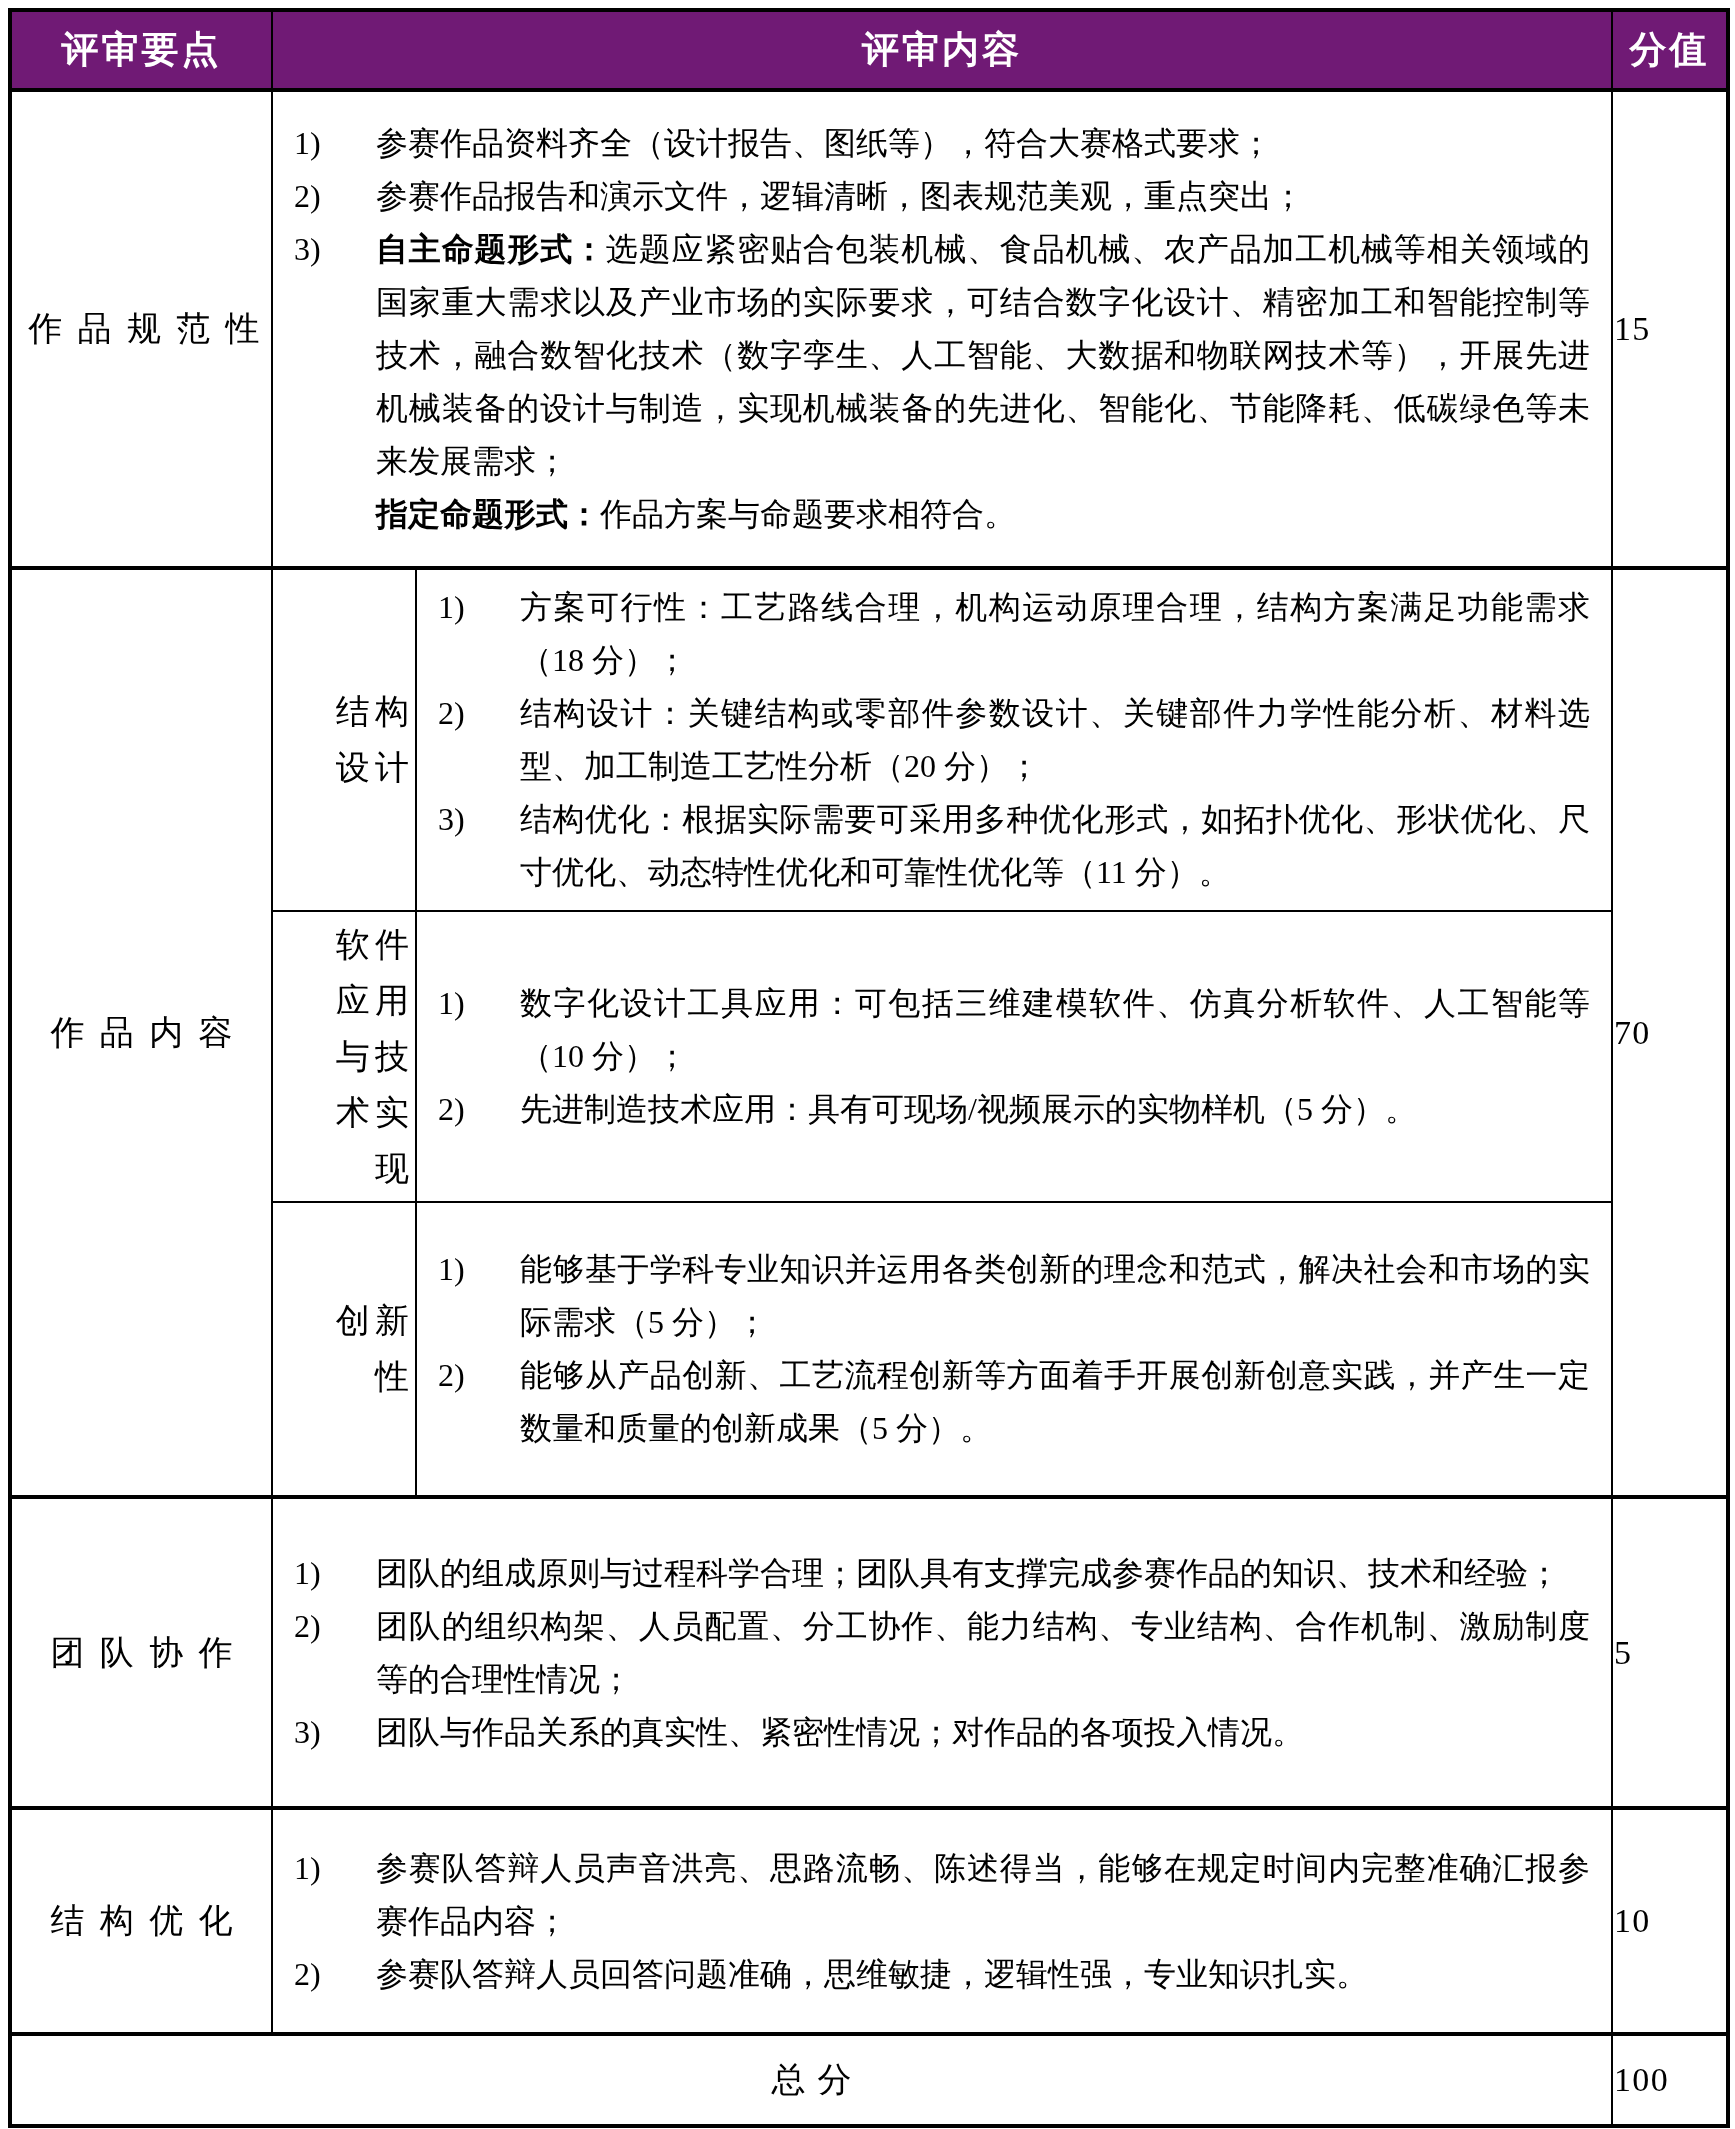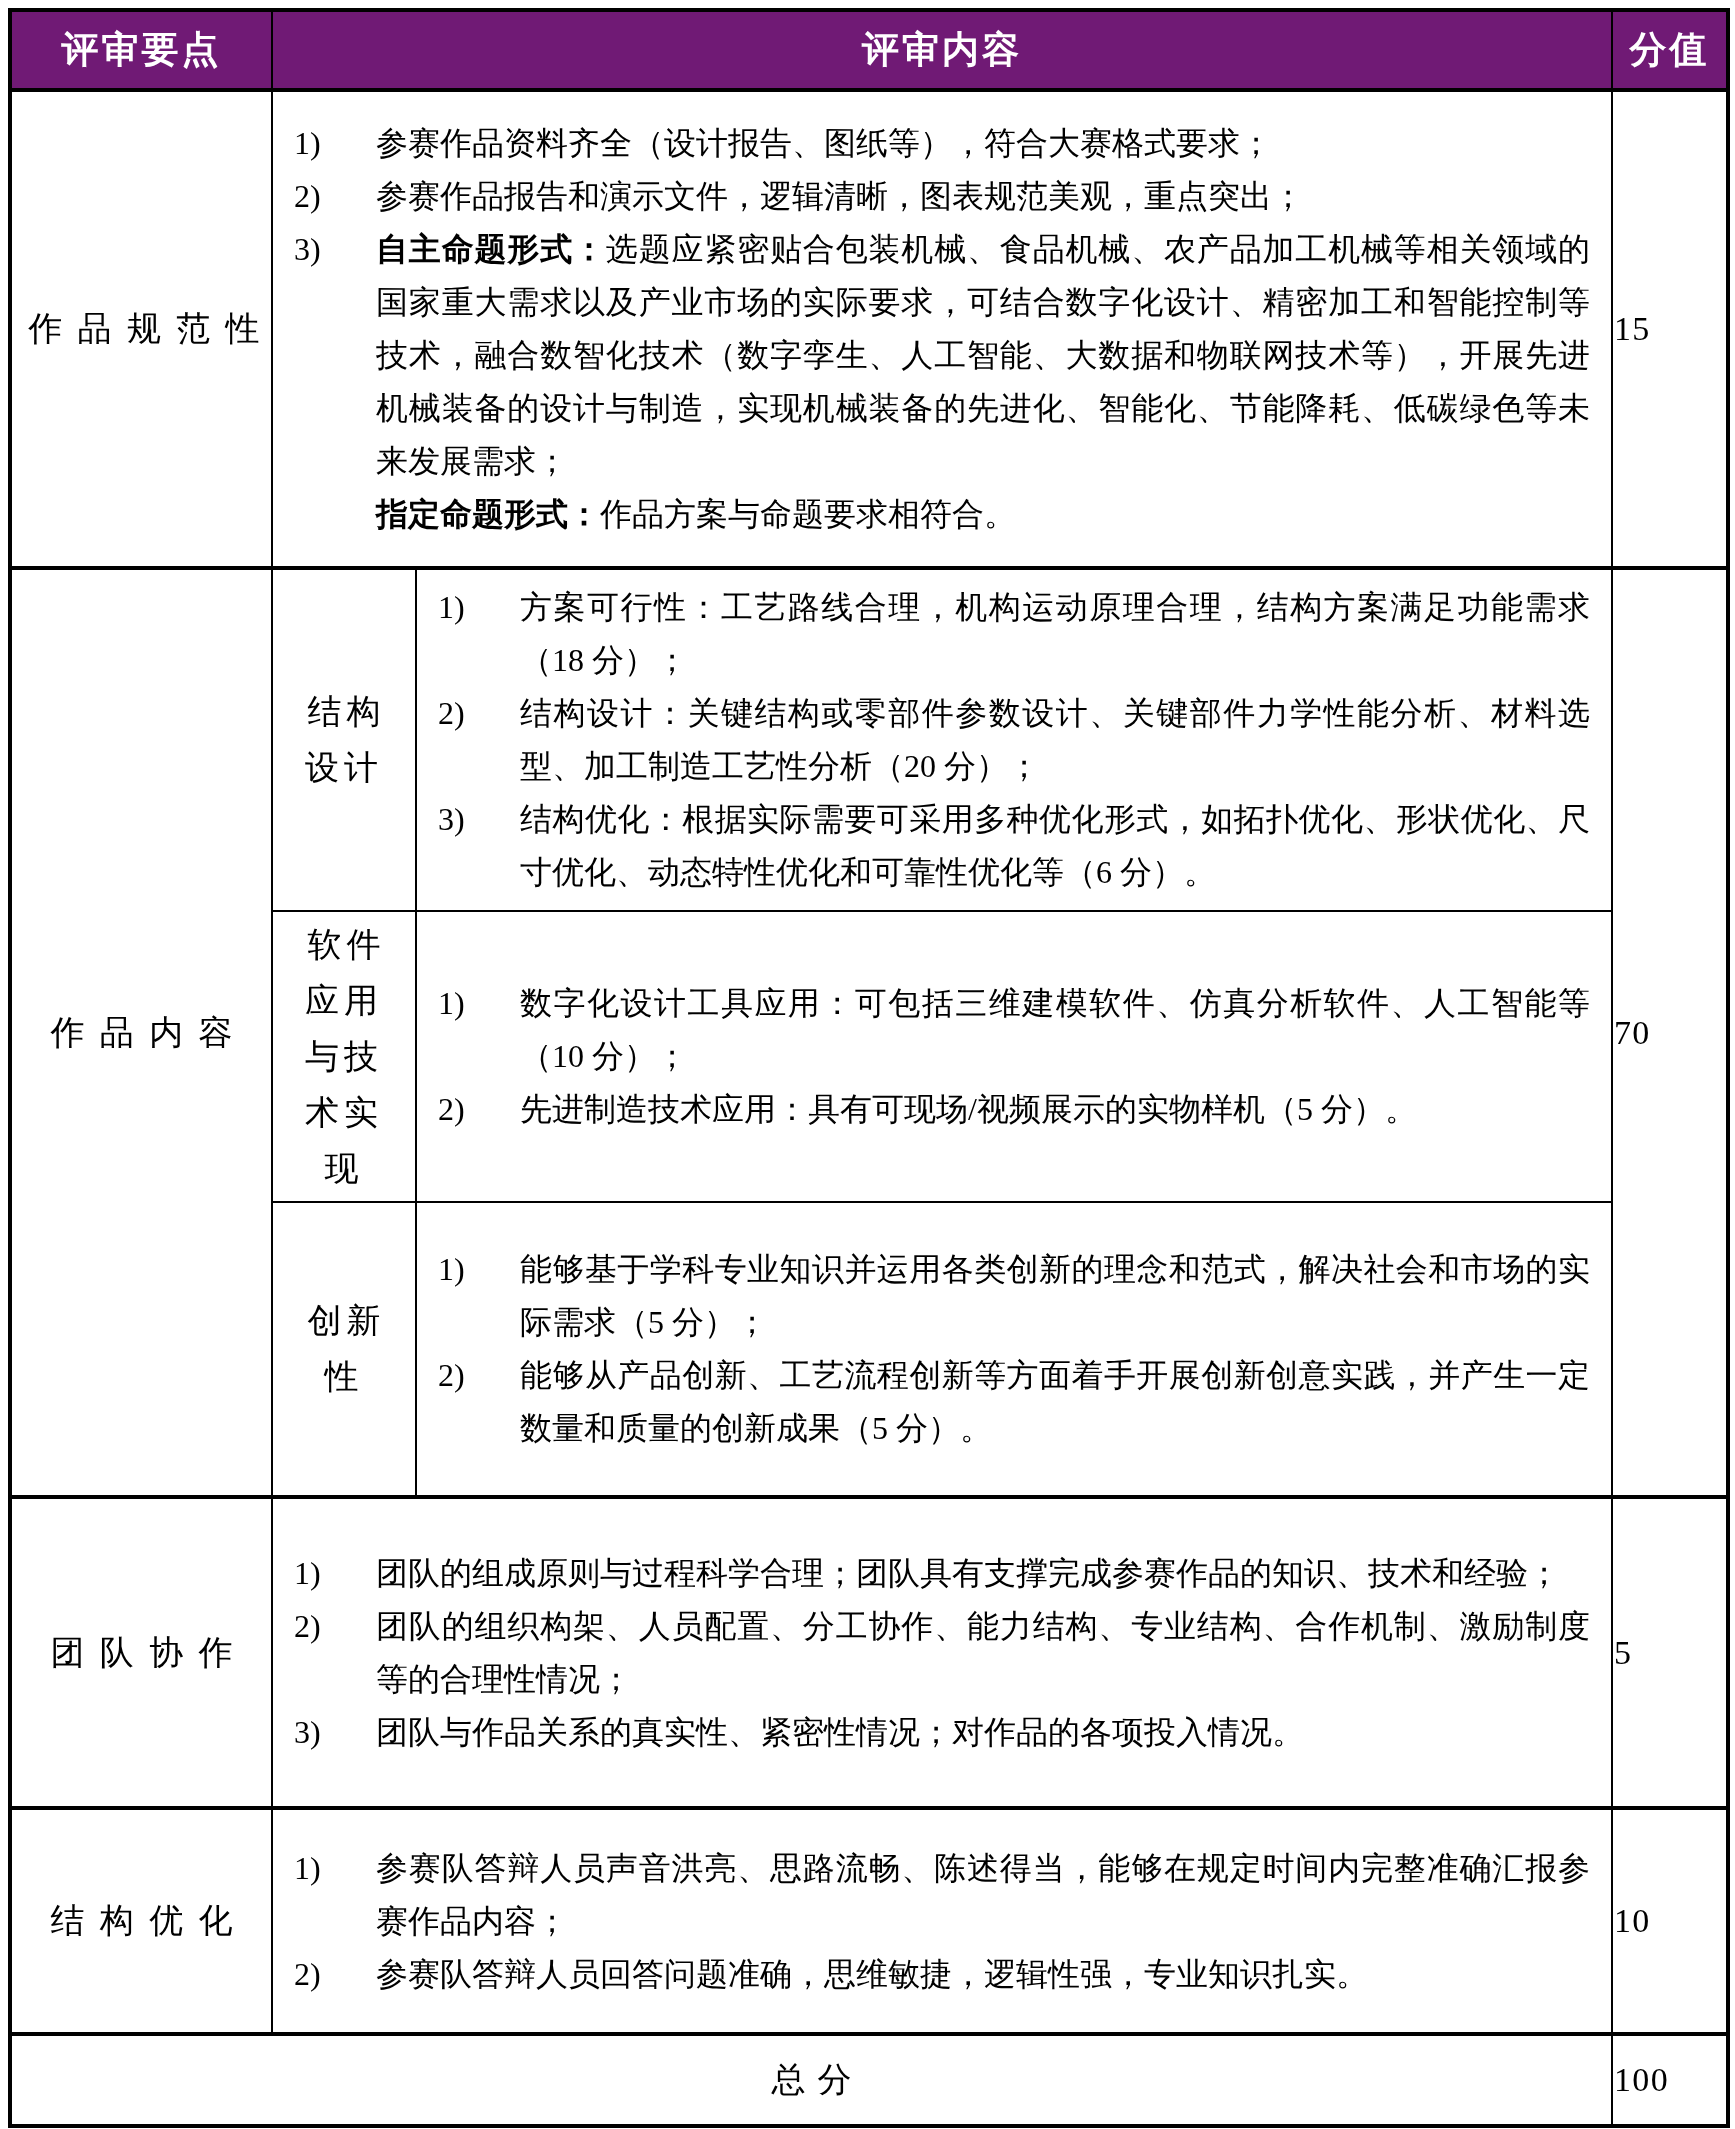--- a/index.html
+++ b/index.html
@@ -42,21 +42,21 @@
 
   td.pointlabel {
     text-align: center;
     font-size: 34px;
     letter-spacing: 0.45em;
     text-indent: 0.45em;
     white-space: nowrap;
     font-family: Liberation Serif, serif;
   }
   td.sublabel {
-    text-align: center;
+    text-align: right;
     font-size: 34px;
     letter-spacing: 0.15em;
     text-indent: 0.15em;
     white-space: pre-line;
     line-height: 56px;
   }
   td.content {
     padding: 11.2px 21px 11.2px 21px;
     font-size: 32px;
     line-height: 53px;
@@ -143,21 +143,21 @@
         <div class="item">
           <span class="num">1)</span>
           <span class="txt">方案可行性：工艺路线合理，机构运动原理合理，结构方案满足功能需求（18 分）；</span>
         </div>
         <div class="item">
           <span class="num">2)</span>
           <span class="txt">结构设计：关键结构或零部件参数设计、关键部件力学性能分析、材料选型、加工制造工艺性分析（20 分）；</span>
         </div>
         <div class="item">
           <span class="num">3)</span>
-          <span class="txt">结构优化：根据实际需要可采用多种优化形式，如拓扑优化、形状优化、尺寸优化、动态特性优化和可靠性优化等（6 分）。</span>
+          <span class="txt">结构优化：根据实际需要可采用多种优化形式，如拓扑优化、形状优化、尺寸优化、动态特性优化和可靠性优化等（11 分）。</span>
         </div>
       </td>
       <td class="score" rowspan="3">70</td>
     </tr>
 
     <tr class="subrow r-software">
       <td class="sublabel">软件
 应用
 与技
 术实

